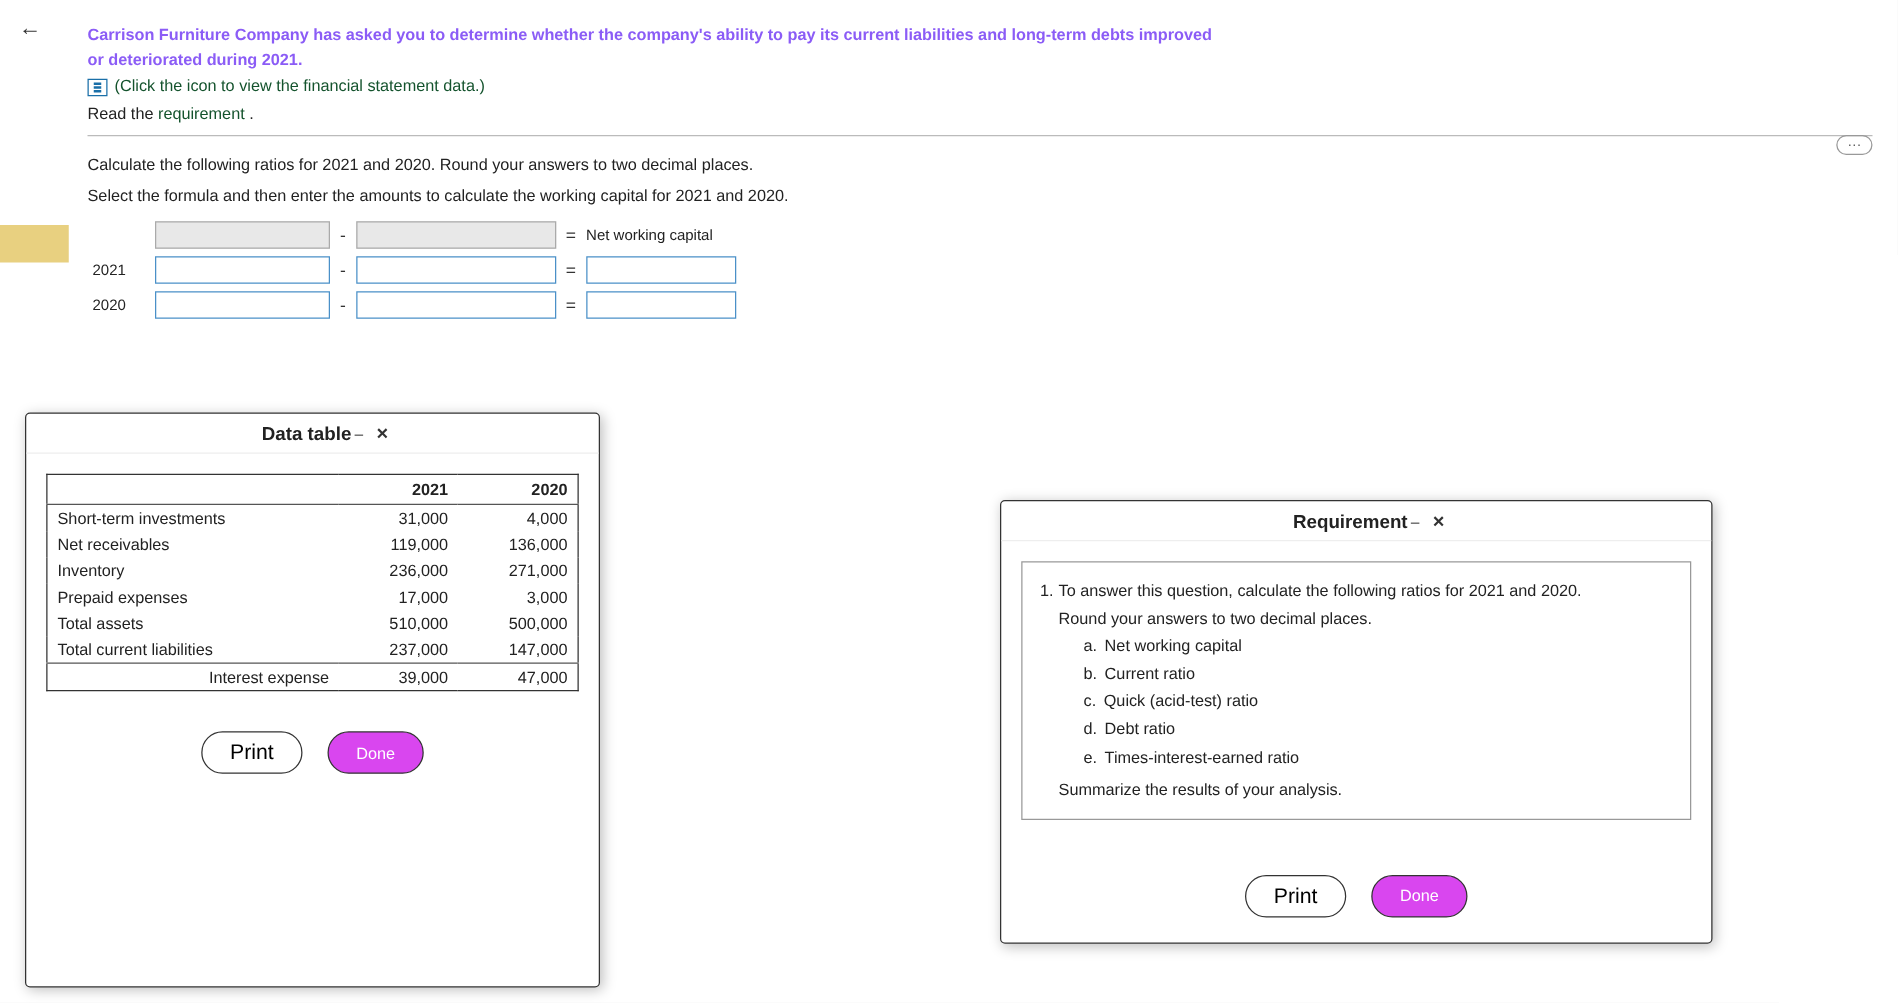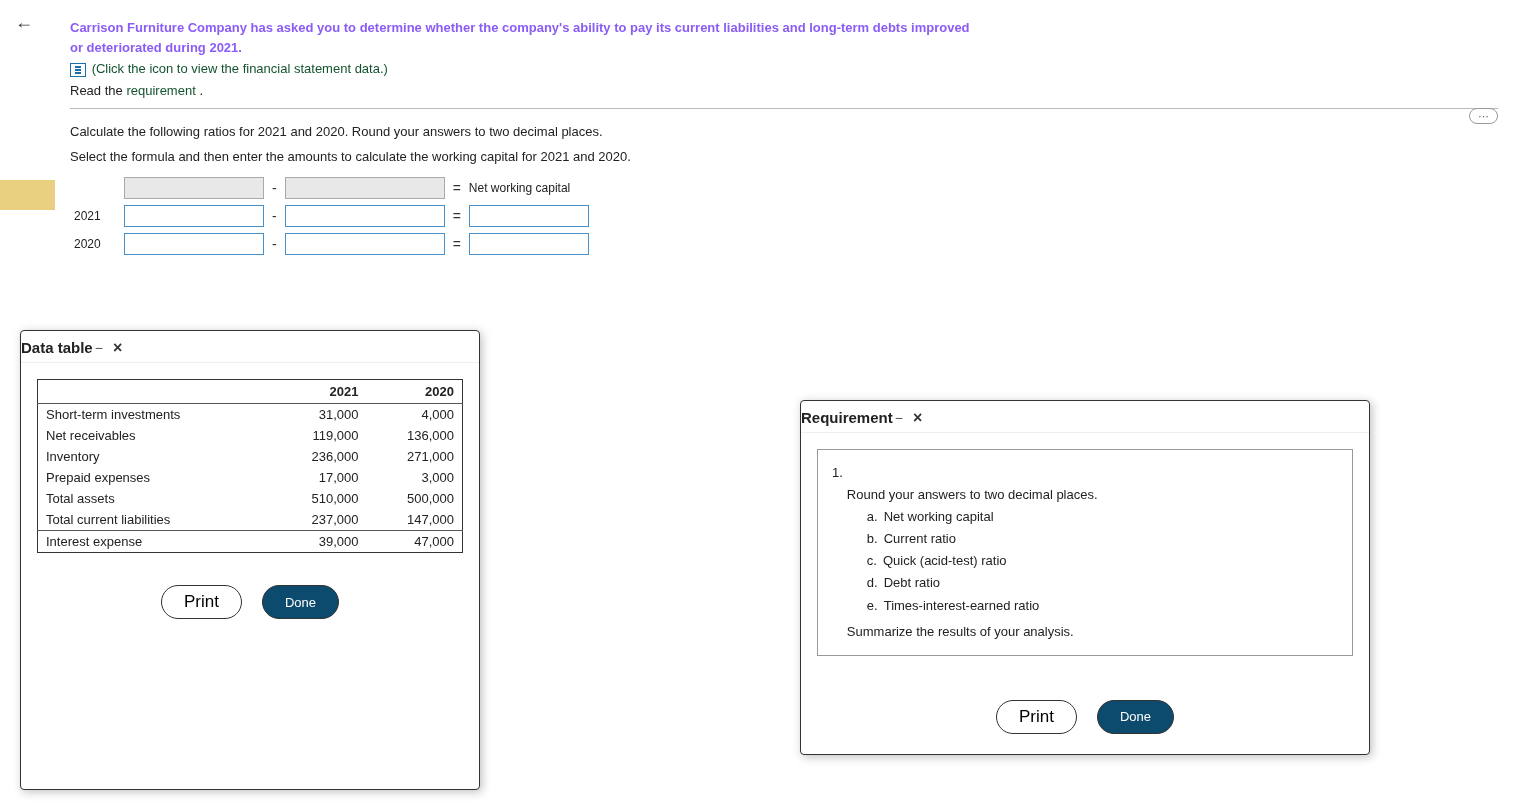--- a/index.html
+++ b/index.html
@@ -161,22 +161,22 @@
       min-height: 460px;
     }
     .dialog-req {
       left: 800px;
       top: 400px;
       width: 570px;
     }
     .dialog-header {
       display: flex;
       align-items: center;
-      justify-content: flex-start;
-      padding: 8px 12px 6px 0;
+      justify-content: center;
+      padding: 8px 12px 6px 32px;
       border-bottom: 1px solid #eee;
     }
     .dialog-title {
       font-size: 15px;
       font-weight: bold;
       color: #222;
     }
     .dialog-controls {
       display: flex;
       align-items: center;
@@ -213,40 +213,41 @@
     }
     .data-table-inner th:first-child { text-align: left; }
     .data-table-inner td {
       padding: 3px 8px;
       font-size: 13px;
       text-align: right;
     }
     .data-table-inner td:first-child { text-align: left; }
     .data-table-inner tr:last-child td {
       border-top: 1px solid #555;
+      text-align: right;
     }
     .dialog-footer {
       display: flex;
       justify-content: center;
       gap: 20px;
       padding: 16px 16px 20px;
     }
     .btn-print {
       border: 1.5px solid #333;
       border-radius: 20px;
       padding: 6px 22px;
       background: #fff;
       font-size: 17px;
       cursor: pointer;
     }
     .btn-done {
       border: 1.5px solid #333;
       border-radius: 20px;
       padding: 6px 22px;
-      background: #0c4a6e;
+      background: #d946ef;
       color: #fff;
       font-size: 13px;
       cursor: pointer;
     }
     
     .req-inner-box {
       border: 1px solid #999;
       padding: 12px 14px;
       margin-bottom: 12px;
       font-size: 13px;
@@ -401,21 +402,21 @@
       <div class="dialog-controls">
         <span class="dialog-min">−</span>
         <span class="dialog-close">×</span>
       </div>
     </div>
     <div class="dialog-body">
       <div class="req-inner-box">
         <div class="req-list-item">
           <span>1.</span>
           <div>
-            <br>
+            <span>To answer this question, calculate the following ratios for 2021 and 2020.</span><br>
             <span>Round your answers to two decimal places.</span>
             <ul class="req-sub-list" id="req-sub-list">
             <li>
                   <span>a.</span>
                   <span>Net working capital</span>
                 </li>
                 <li>
                   <span>b.</span>
                   <span>Current ratio</span>
                 </li>

